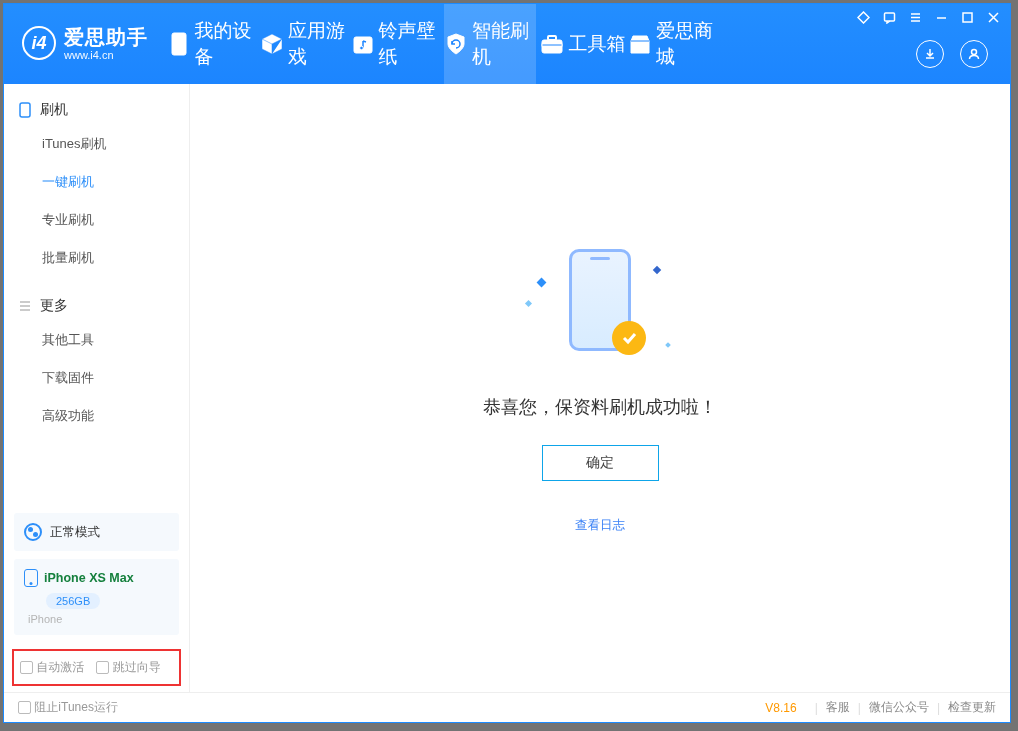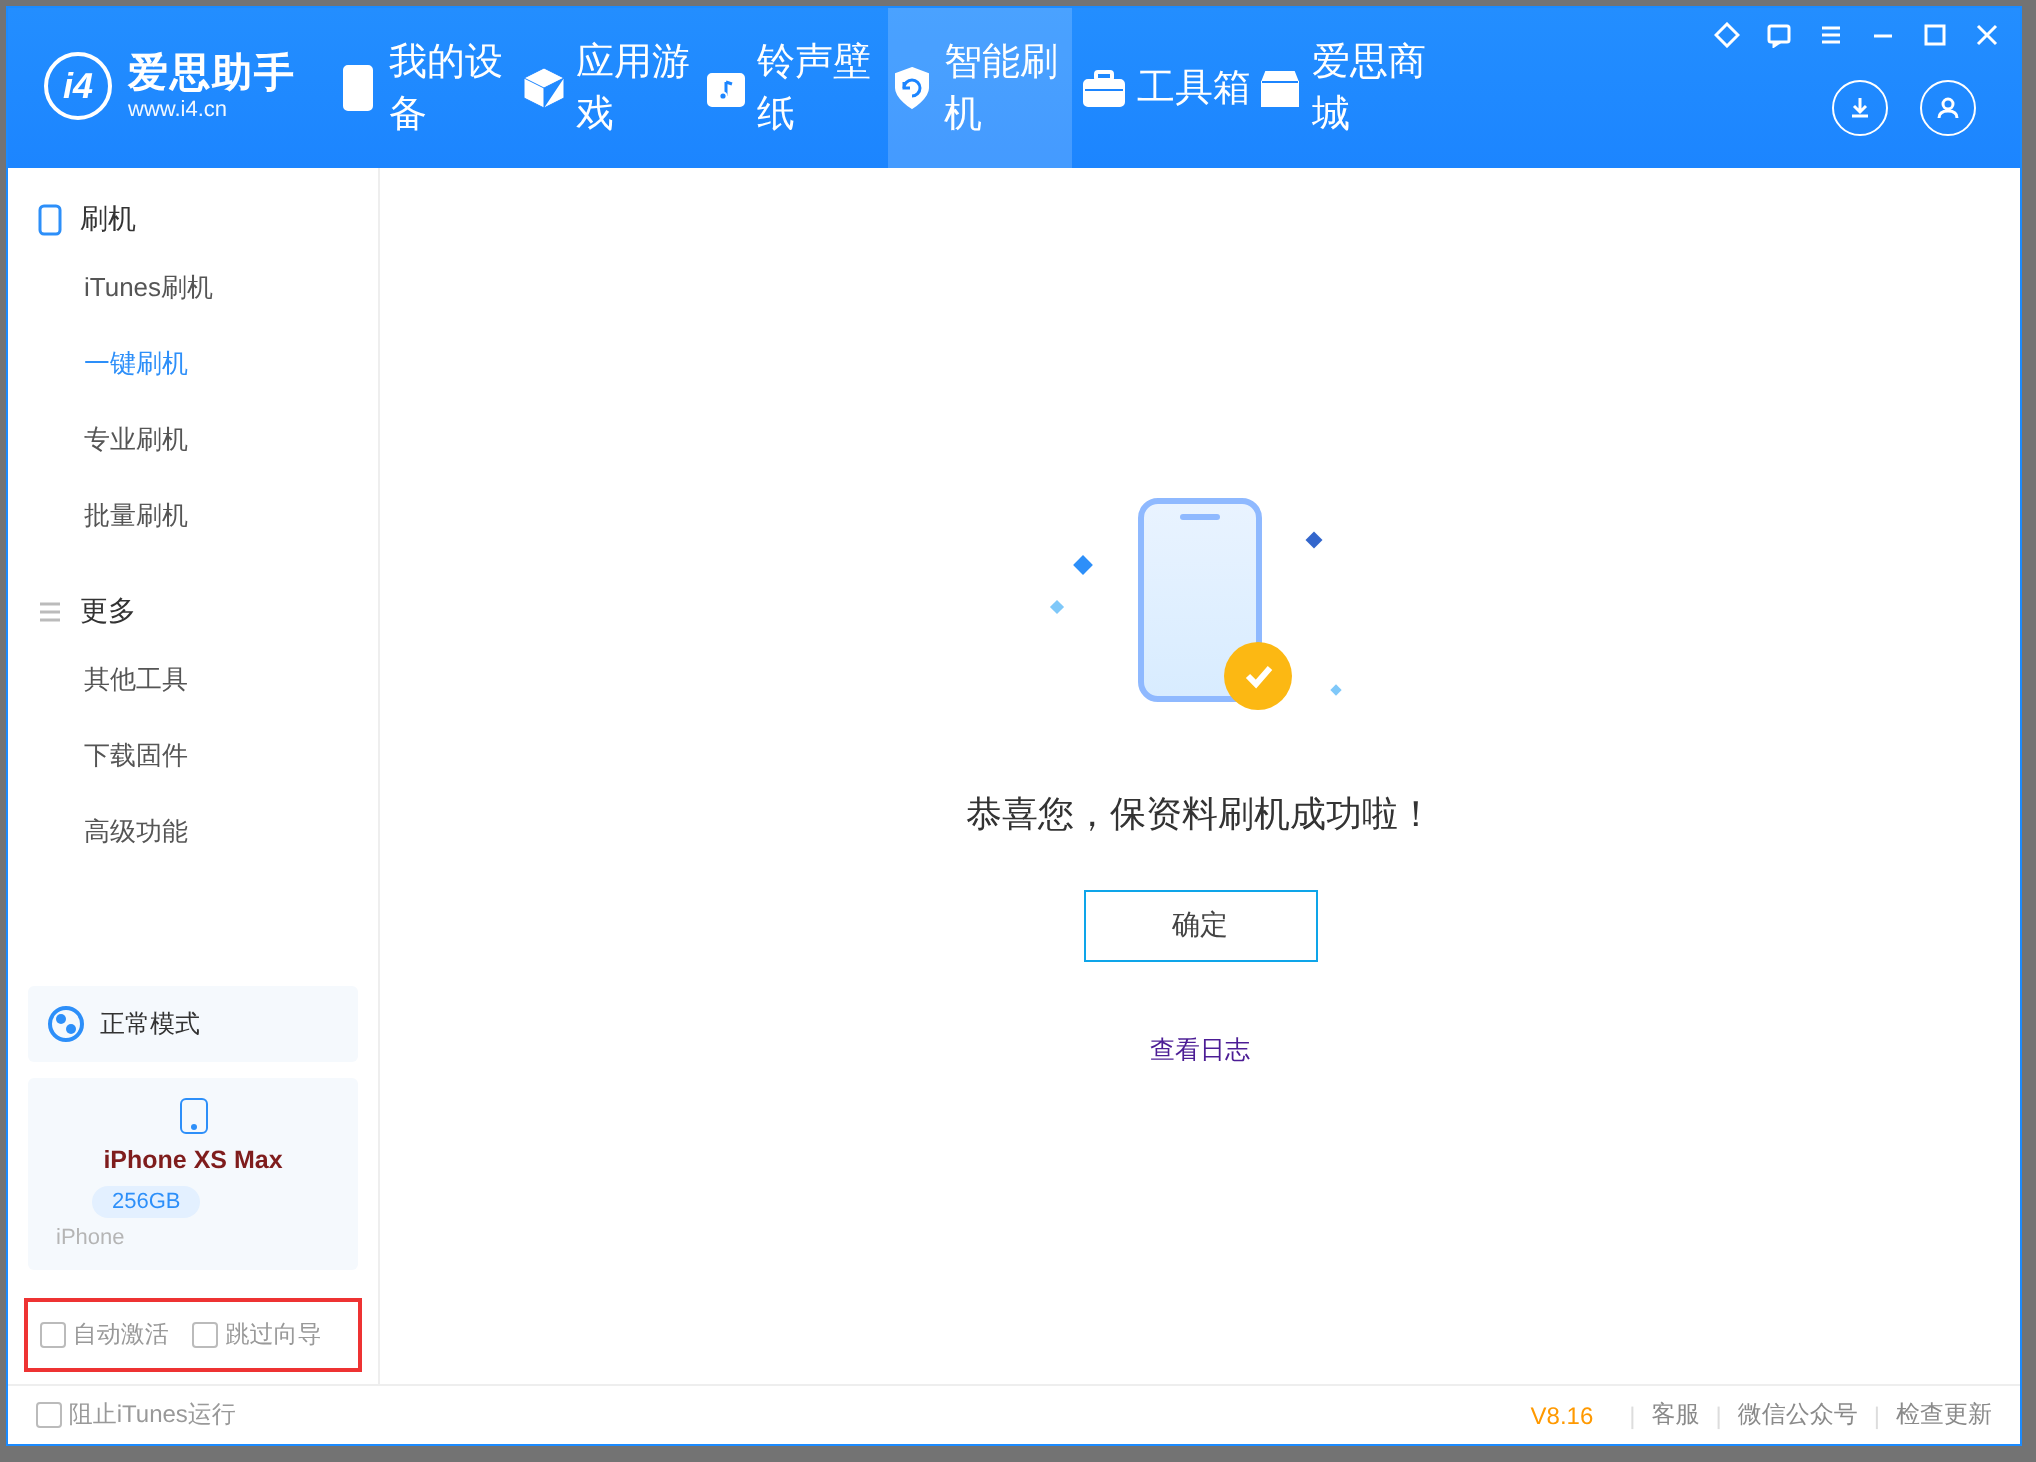--- a/index.html
+++ b/index.html
@@ -33,41 +33,41 @@
   .side-item { padding: 10px 12px 10px 38px; font-size: 13px; color: #555; cursor: pointer; }
   .side-item.active { color: #2d8ff9; }
   
   .side-spacer { flex: 1; }
   .status-box { margin: 8px 10px; background: #f5f9fd; border-radius: 3px; padding: 10px 10px; display: flex; align-items: center; gap: 8px; font-size: 12.5px; color: #4b6; color:#333;}
   .status-box .dot-icon { width: 18px; height: 18px; border: 2px solid #2d8ff9; border-radius: 50%; position: relative; }
   .status-box .dot-icon::before, .status-box .dot-icon::after {content:'';position:absolute;width:5px;height:5px;background:#2d8ff9;border-radius:50%;}
   .status-box .dot-icon::before{top:2px;left:2px;} .status-box .dot-icon::after{bottom:2px;right:2px;}
 
   .device-box { margin: 0 10px 8px; background: #f5f9fd; border-radius: 3px; padding: 10px; font-size: 12.5px; }
-  .device-box .dev-row1 { display: flex; align-items: center; gap: 6px; color: #7f1d1d; font-weight: bold; flex-direction: column; }
+  .device-box .dev-row1 { display: flex; align-items: center; gap: 6px; color: #15803d; font-weight: bold; }
   .device-box .phone-icon { width:14px;height:18px;border:1.5px solid #2d8ff9;border-radius:3px;position:relative;}
   .device-box .phone-icon::after{content:'';position:absolute;bottom:1.5px;left:50%;transform:translateX(-50%);width:3px;height:3px;border-radius:50%;background:#2d8ff9;}
   .capacity-badge { display:inline-block; margin: 6px 0 2px 22px; background:#e3f0ff;color:#2d8ff9;font-size:11px;padding:2px 10px;border-radius:10px;}
   .dev-type { margin-left:4px; color:#b5b5b5; font-size:11px; margin-top:2px;}
   
   .check-row { margin: 6px 8px 6px; padding: 8px 6px; border: 2px solid #e33; display: flex; gap: 12px; align-items: center; font-size: 12px; color: #999; text-align: center; }
   .chk { width:13px;height:13px;border:1px solid #bbb;border-radius:2px;display:inline-block;vertical-align:middle;}
   
   .main { flex: 1; display: flex; flex-direction: column; align-items: center; justify-content: center; position: relative; }
   .illus { width: 160px; height: 130px; position: relative; margin-bottom: 22px; }
   .phone-shape { position:absolute; left:50%; top:6px; transform:translateX(-50%); width:62px; height:102px; border:3px solid #8fb9ff; border-radius:10px; background:linear-gradient(#e9f3ff,#d8ecff);}
   .phone-shape::before{content:'';position:absolute;top:5px;left:50%;transform:translateX(-50%);width:20px;height:3px;background:#8fb9ff;border-radius:2px;}
   .check-badge { position:absolute; right:34px; bottom:18px; width:34px;height:34px;border-radius:50%;background:#fcb813;display:flex;align-items:center;justify-content:center;}
   .check-badge svg{stroke:#fff;stroke-width:3;fill:none;}
   .sparkle { position:absolute; width:5px;height:5px; background:#7fc8f9; transform:rotate(45deg);}
   .s1{top:36px;left:18px;background:#2d8ff9;width:7px;height:7px;} .s2{top:58px;left:6px;} .s3{top:24px;right:20px;background:#36c;width:6px;height:6px;} .s4{bottom:26px;right:10px;width:4px;height:4px;}
   
   .success-msg { font-size: 18px; color:#333; margin-bottom: 26px; }
   .ok-btn { width: 117px; height: 36px; border: 1px solid #0ea5e9; background:#fff; font-size:14px; color:#444; cursor:pointer; margin-bottom:16px; }
-  .view-log { font-size:12.5px; color:#4c1d95; text-decoration:none; cursor:pointer;margin-top:20px; }
+  .view-log { font-size:12.5px; color:#3b82f6; text-decoration:none; cursor:pointer;margin-top:20px; }
   
   .footer { height: 30px; border-top: 1px solid #eee; display:flex; align-items:center; font-size:12px; color:#999; padding: 0 14px; }
   .footer .f-left { display:flex;align-items:center;gap:6px;}
   .footer .f-right { margin-left:auto; display:flex;align-items:center;gap:8px;color:#8a8a8a;}
   .footer .ver { color:#f90; margin-right:10px;}
   .footer .sep{color:#ddd;}
   .footer .flink{cursor:pointer;}
 </style>
 </head>
 <body>

